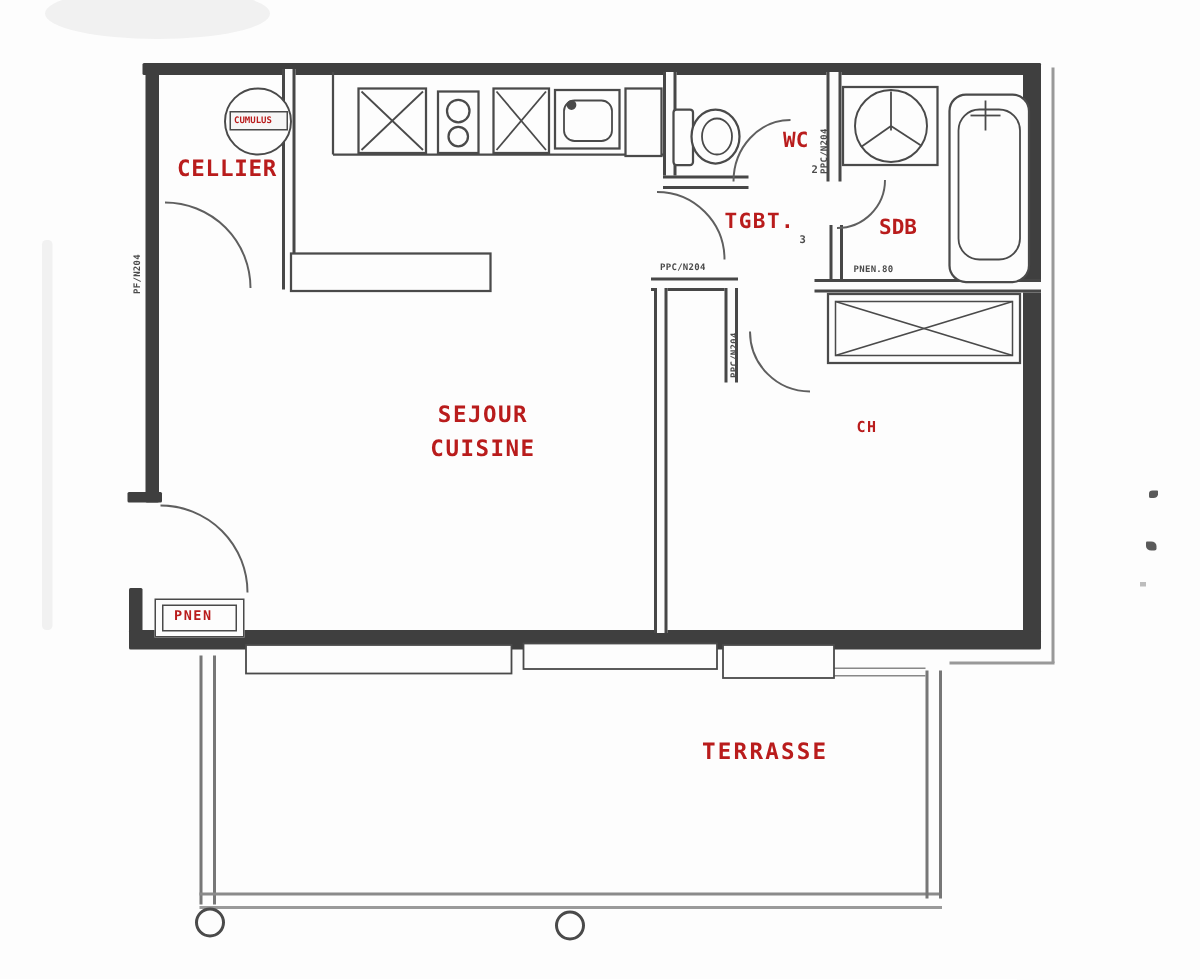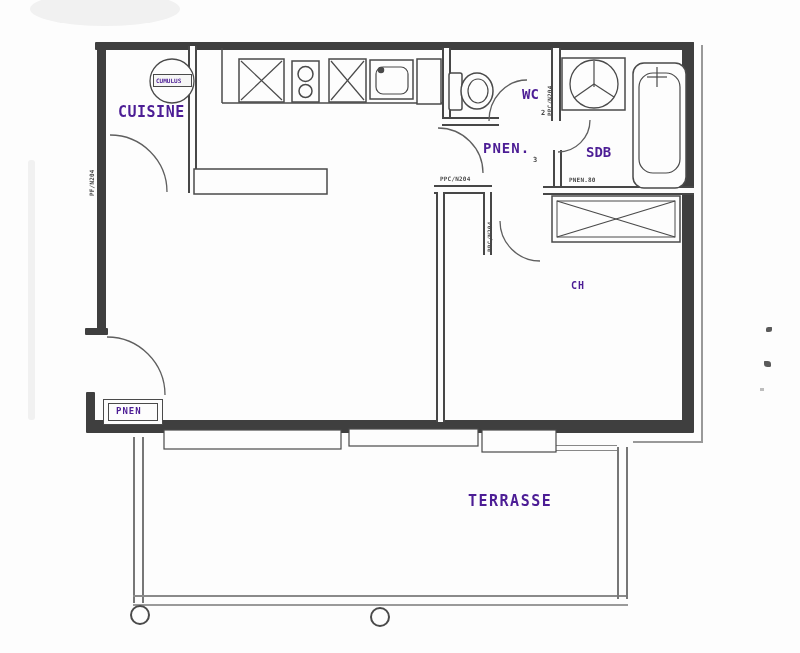--- a/index.html
+++ b/index.html
@@ -4,21 +4,21 @@
 <style>
   html,body{margin:0;padding:0;background:#ffffff;}
   #plan{position:relative;width:800px;height:653px;background:#fdfdfd;overflow:hidden;
         font-family:"DejaVu Sans Mono","Liberation Mono",monospace;}
   .wall{position:absolute;background:#3f3f3f;border-radius:1px;}
   .thin{position:absolute;background:#999;}
   .hw{position:absolute;background:#fcfcfc;box-sizing:border-box;}
   .hw.v{border-left:2px solid #474747;border-right:2px solid #474747;}
   .hw.h{border-top:2px solid #474747;border-bottom:2px solid #474747;}
   .tw{position:absolute;box-sizing:border-box;background:transparent;}
-  .lbl{position:absolute;color:#4c1d95;font-weight:bold;white-space:nowrap;}
+  .lbl{position:absolute;color:#b91c1c;font-weight:bold;white-space:nowrap;}
   .code{position:absolute;color:#4a4a4a;font-size:6px;font-weight:bold;letter-spacing:.2px;white-space:nowrap;}
   .vcode{transform:rotate(-90deg);transform-origin:0 0;}
   .box{position:absolute;box-sizing:border-box;background:#fdfdfd;border:1.5px solid #4a4a4a;}
   .smudge{position:absolute;background:#f1f1f1;border-radius:50%;}
   svg{position:absolute;left:0;top:0;}
   .mark{position:absolute;background:#5a5a5a;}
 </style>
 </head>
 <body>
 
@@ -115,25 +115,27 @@
     </g>
   </svg>
 
   <div class="box" style="left:103px;top:399px;width:60px;height:26px;"></div>
   <div class="box" style="left:108px;top:403px;width:50px;height:18px;border-width:1px;"></div>
   <div class="lbl" style="left:116px;top:406px;font-size:9px;letter-spacing:1px;">PNEN</div>
 
   <div class="box" style="left:153px;top:74px;width:39px;height:13px;border-width:1px;background:#f6f6f6;"></div>
   <div class="lbl" style="left:156px;top:77px;font-size:6px;">CUMULUS</div>
 
-  <div class="lbl" style="left:118px;top:103px;font-size:15px;letter-spacing:.5px;">CUISINE</div>
+  <div class="lbl" style="left:118px;top:103px;font-size:15px;letter-spacing:.5px;">CELLIER</div>
   <div class="lbl" style="left:522px;top:86px;font-size:14px;">WC</div>
   <div class="lbl" style="left:586px;top:119px;font-size:14px;margin-top:25px;">SDB</div>
-  <div class="lbl" style="left:483px;top:140px;font-size:14px;letter-spacing:1px;">PNEN.</div>
+  <div class="lbl" style="left:483px;top:140px;font-size:14px;letter-spacing:1px;">TGBT.</div>
   <div class="lbl" style="left:270px;top:265px;width:104px;font-size:15px;letter-spacing:1px;text-align:center;line-height:23px;">
+    <div>SEJOUR</div>
+    <div>CUISINE</div>
   </div>
   <div class="lbl" style="left:571px;top:280px;font-size:10px;letter-spacing:1px;">CH</div>
   <div class="lbl" style="left:452px;top:492px;font-size:15px;letter-spacing:1.5px;margin-left:16px;">TERRASSE</div>
 
   <div class="code vcode" style="left:88px;top:196px;">PF/N204</div>
   <div class="code vcode" style="left:546px;top:116px;">PPC/N204</div>
   <div class="code" style="left:541px;top:109px;font-size:7px;">2</div>
   <div class="code" style="left:440px;top:175px;">PPC/N204</div>
   <div class="code vcode" style="left:486px;top:252px;">PPC/N204</div>
   <div class="code" style="left:533px;top:156px;font-size:7px;">3</div>

